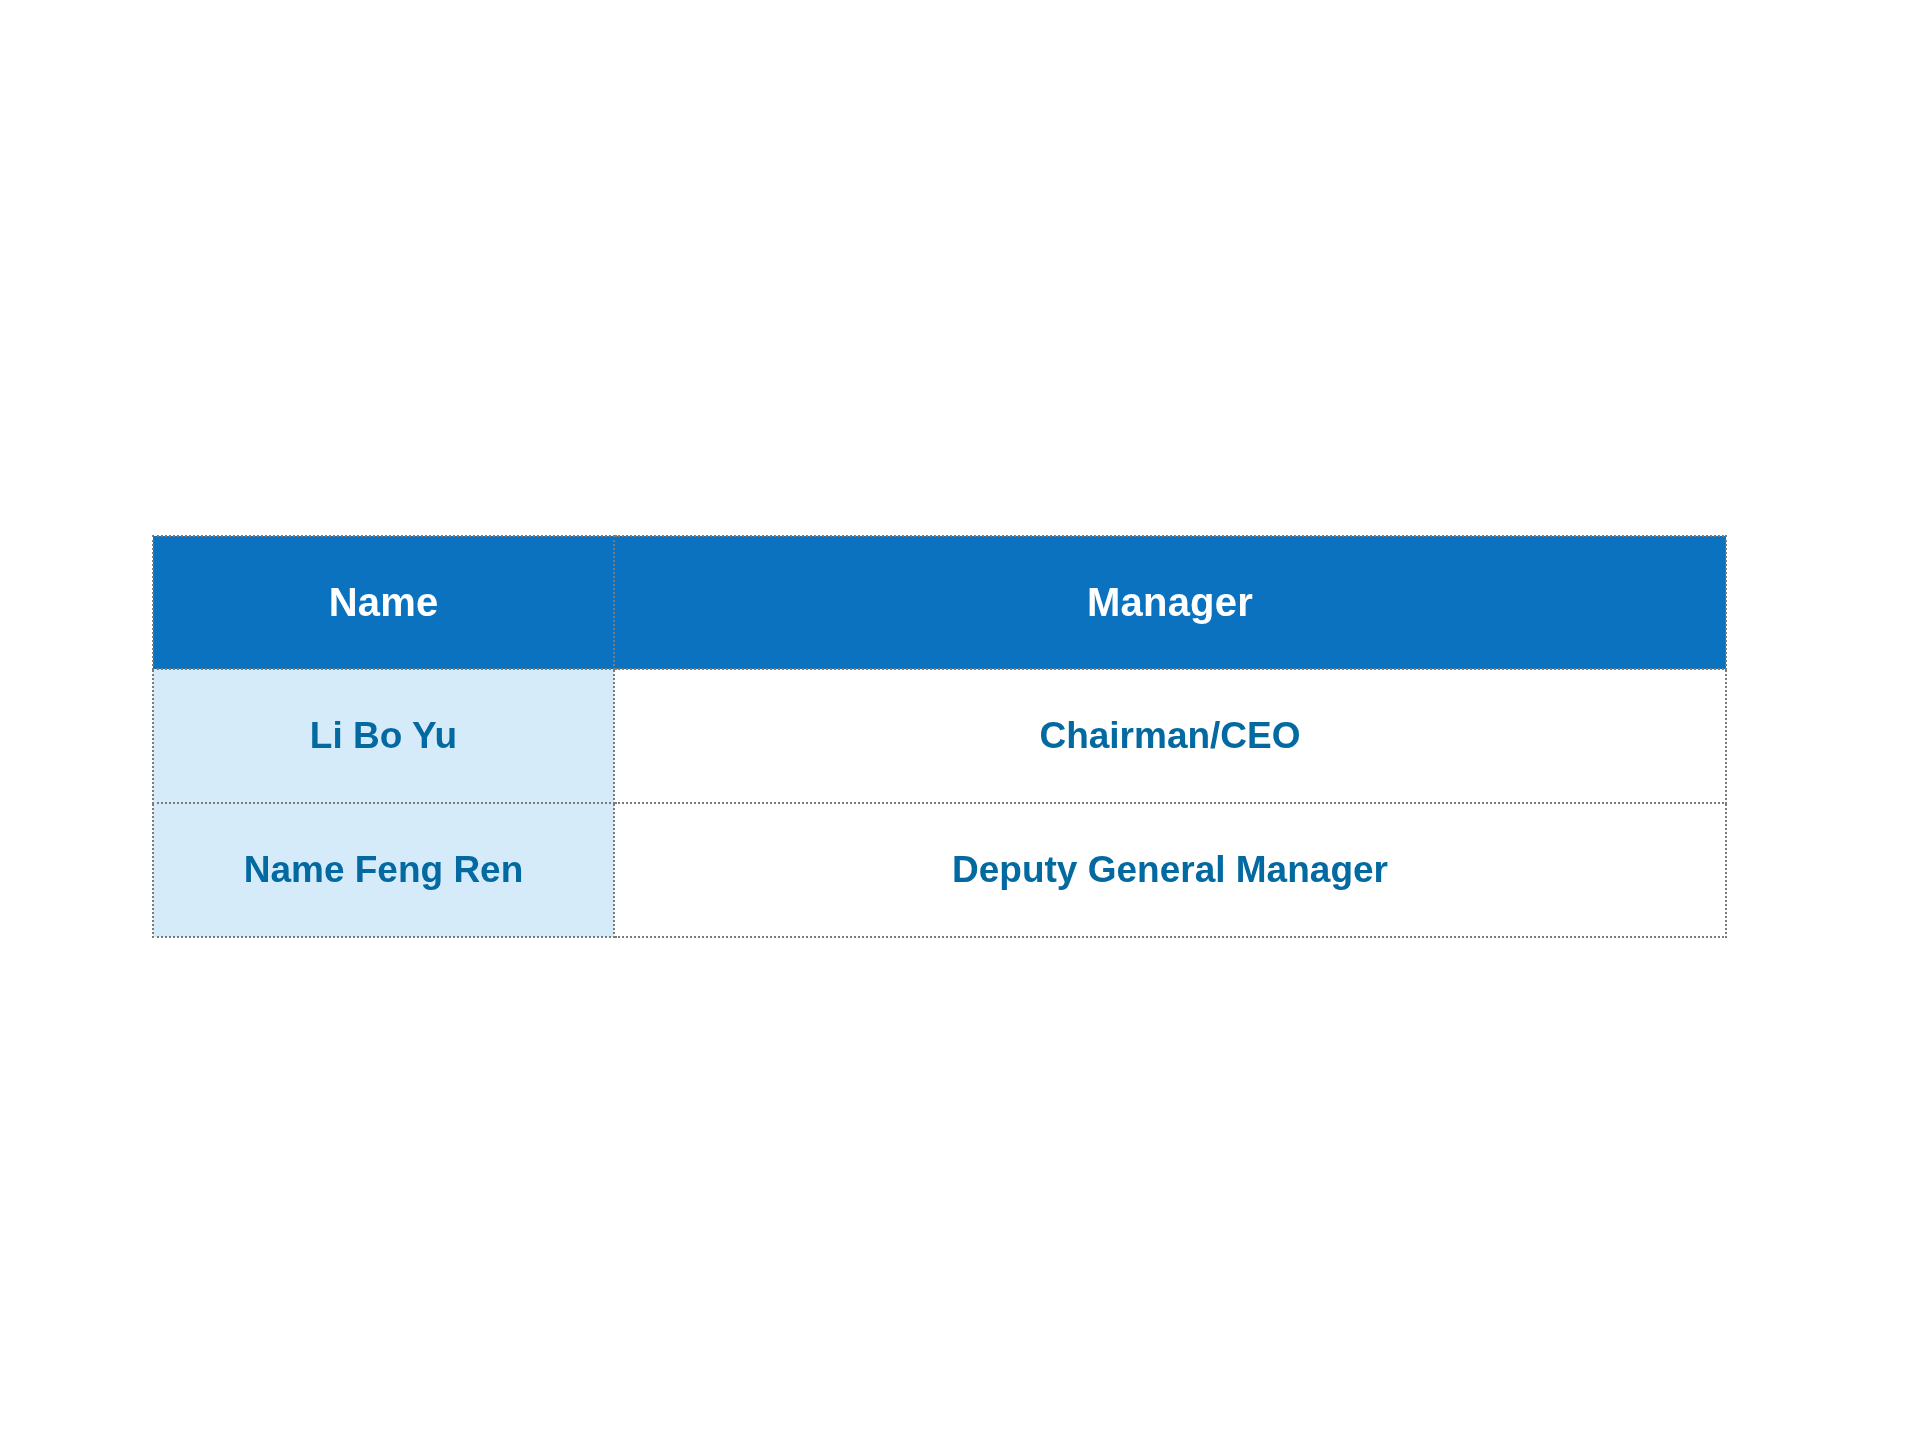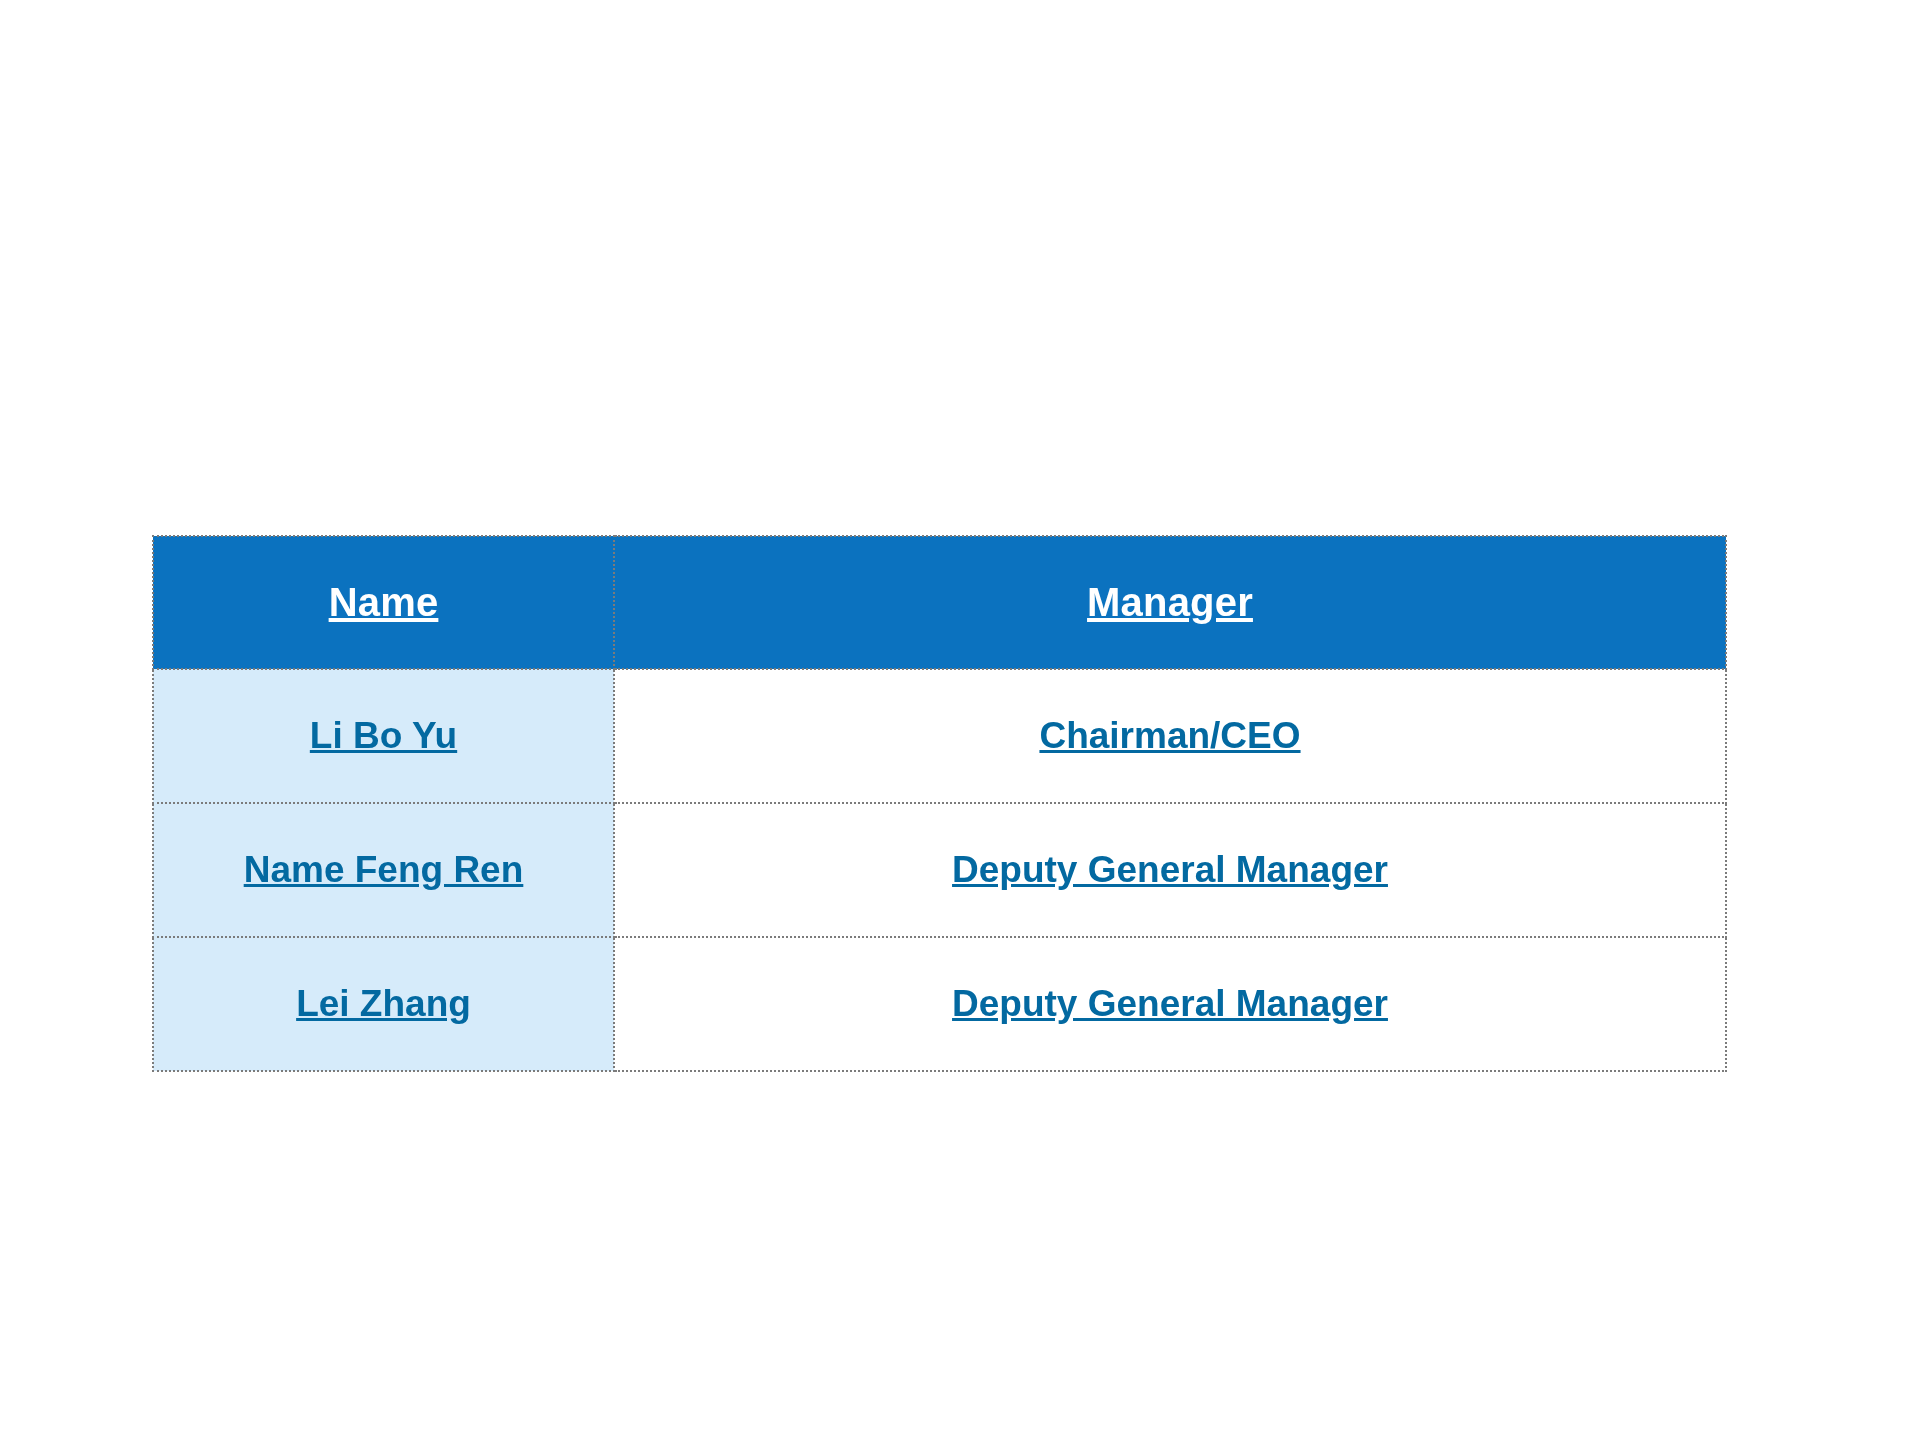--- a/index.html
+++ b/index.html
@@ -37,21 +37,20 @@
   #leadership-table col.col-name  { width: 461px; }
   #leadership-table col.col-position { width: 1112px; }
 
   #leadership-table th,
   #leadership-table td {
     border: 2px dotted #7b7b7b;
     text-align: center;
     vertical-align: middle;
     padding: 0 12px;
     box-sizing: border-box;
-    text-decoration: underline;
   }
 
   
   #leadership-table thead th {
     height: 133px;
     background: #0b72bf;
     color: #ffffff;
     font-size: 40px;
     font-weight: bold;
     letter-spacing: 0.2px;
@@ -94,20 +93,16 @@
 
     <tbody>
       <tr>
         <td class="cell-name">Li Bo Yu</td>
         <td class="cell-position">Chairman/CEO</td>
       </tr>
       <tr>
         <td class="cell-name">Name Feng Ren</td>
         <td class="cell-position">Deputy General Manager</td>
       </tr>
-      <tr>
-        <td class="cell-name">Lei Zhang</td>
-        <td class="cell-position">Deputy General Manager</td>
-      </tr>
     </tbody>
   </table>
 
 </div>
 
 </body></html>

